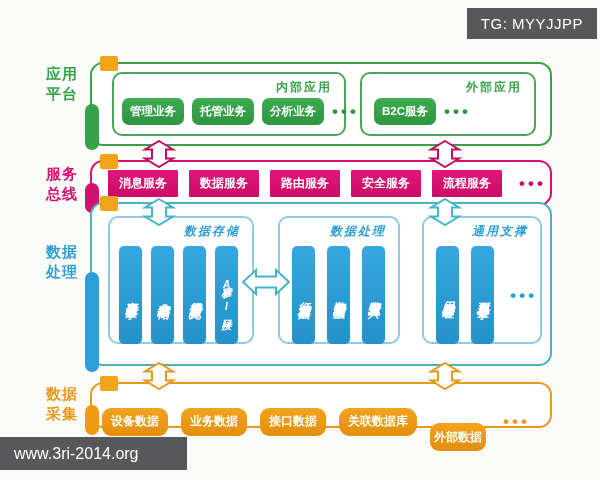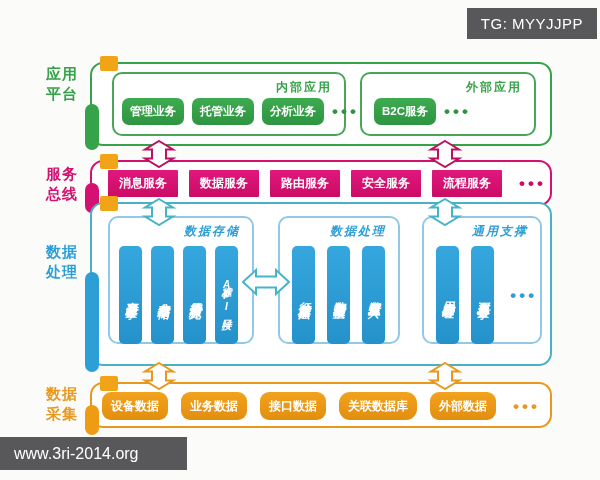--- a/index.html
+++ b/index.html
@@ -191,18 +191,18 @@
   </svg>
 
   <div class="layer layer-collect">
     <div class="corner"></div>
     <div class="hook hook-collect"></div>
     <div class="btnrow" style="left:10px; top:8px; gap:13px;">
       <div class="pill pill-orange" style="width:66px;">设备数据</div>
       <div class="pill pill-orange" style="width:66px;">业务数据</div>
       <div class="pill pill-orange" style="width:66px;">接口数据</div>
       <div class="pill pill-orange" style="width:78px;border-radius:11px;">关联数据库</div>
-      <div class="pill pill-orange" style="width:66px;">外部数据</div>
+      <div class="pill pill-orange" style="width:56px;margin-top:31px;">外部数据</div>
       <div class="dots d-orange" style="margin-left:4px;">•••</div>
     </div>
   </div>
 
 </div>
 
 </body></html>

